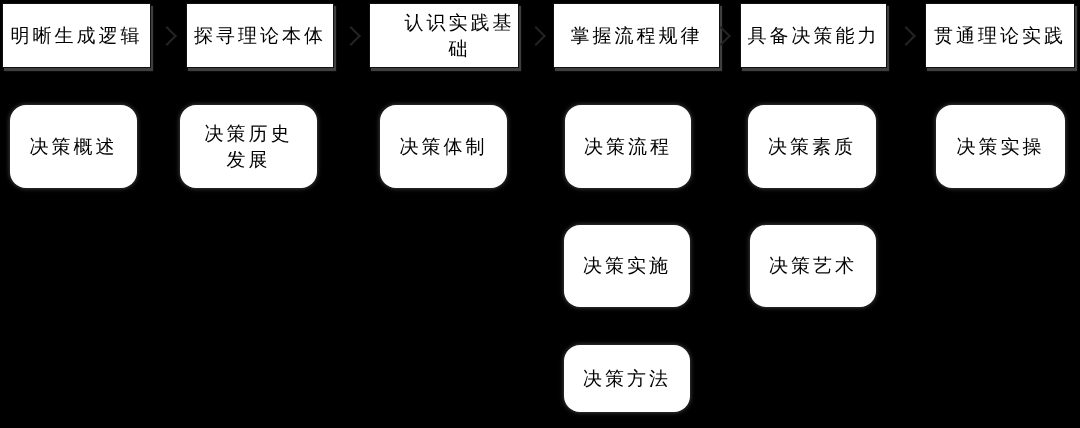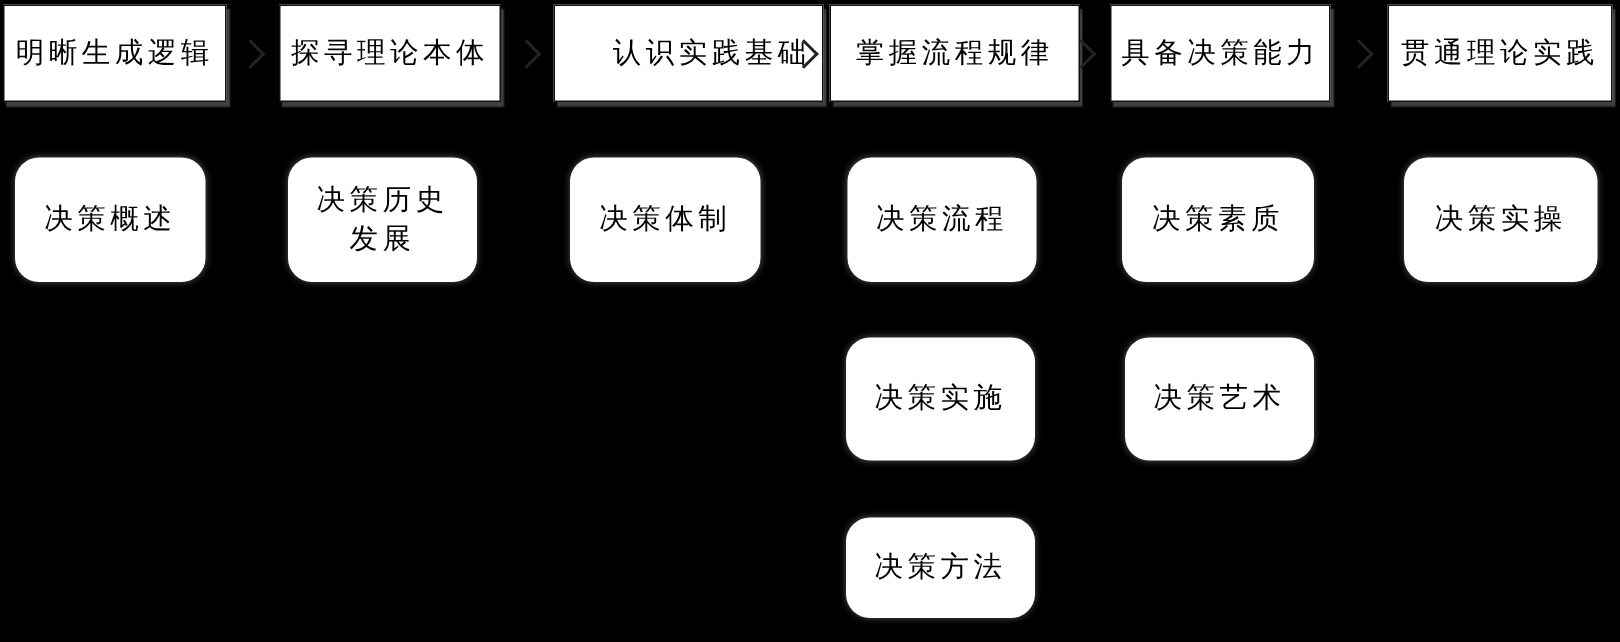--- a/index.html
+++ b/index.html
@@ -22,40 +22,40 @@
     background: #ffffff;
     display: flex;
     align-items: center;
     justify-content: center;
     box-sizing: border-box;
     border: 1px solid #101010;
     box-shadow: 2px 3px 1px rgba(115,115,115,0.55);
   }
   .h1 { left: 2px;   width: 149px; }
   .h2 { left: 186px; width: 148px; }
-  .h3 { left: 369px; width: 180px; padding-left: 31px; }
+  .h3 { left: 369px; width: 150px; padding-left: 31px; }
   .h4 { left: 553px; width: 167px; }
   .h5 { left: 740px; width: 147px; }
   .h6 { left: 925px; width: 150px; }
 
   .node {
     position: absolute;
     background: #ffffff;
     border-radius: 16px;
     display: flex;
     align-items: center;
     justify-content: center;
     text-align: center;
     box-shadow: 0 0 5px rgba(150,150,150,0.55);
   }
   .r1 { top: 105px; height: 83px; }
   .r2 { top: 225px; height: 82px; }
   .r3 { top: 345px; height: 67px; }
   .n11 { left: 10px;  width: 127px; }
-  .n21 { left: 192px; width: 126px; }
+  .n21 { left: 180px; width: 137px; }
   .n31 { left: 380px; width: 127px; font-family: Liberation Serif, serif; }
   .n41 { left: 565px; width: 126px; }
   .n51 { left: 748px; width: 128px; }
   .n61 { left: 936px; width: 129px; }
   .n22 { left: 197px; width: 126px; }
   .n42 { left: 564px; width: 126px; }
   .n52 { left: 750px; width: 126px; }
   .n43 { left: 564px; width: 126px; }
 
   .lbl {

